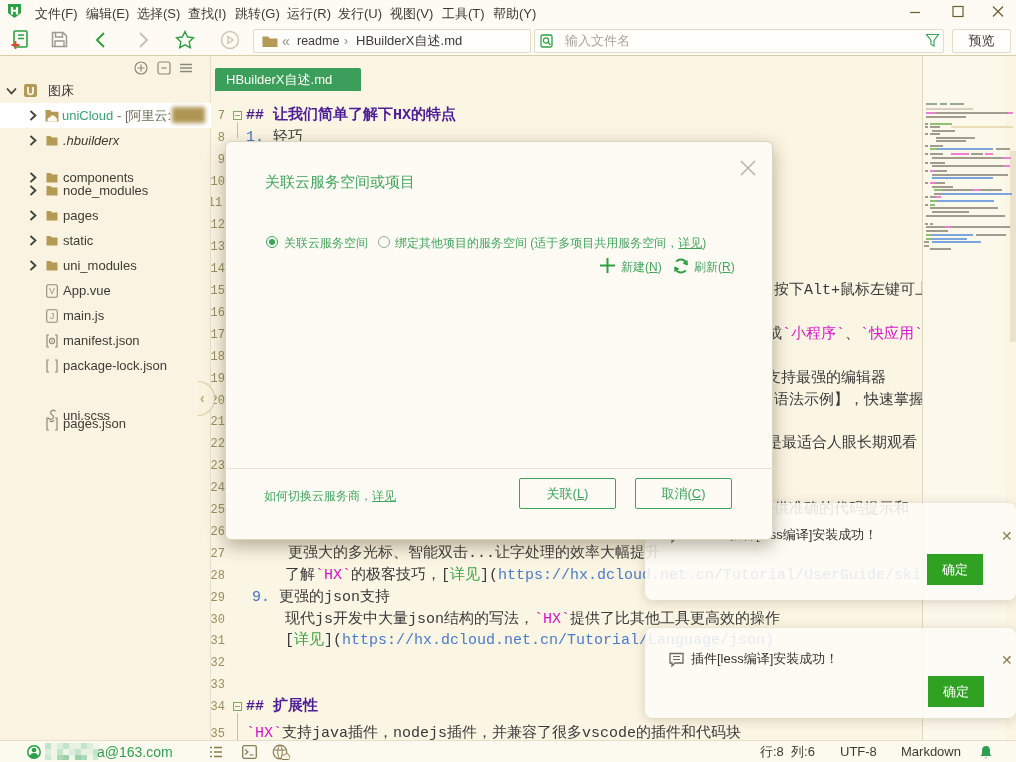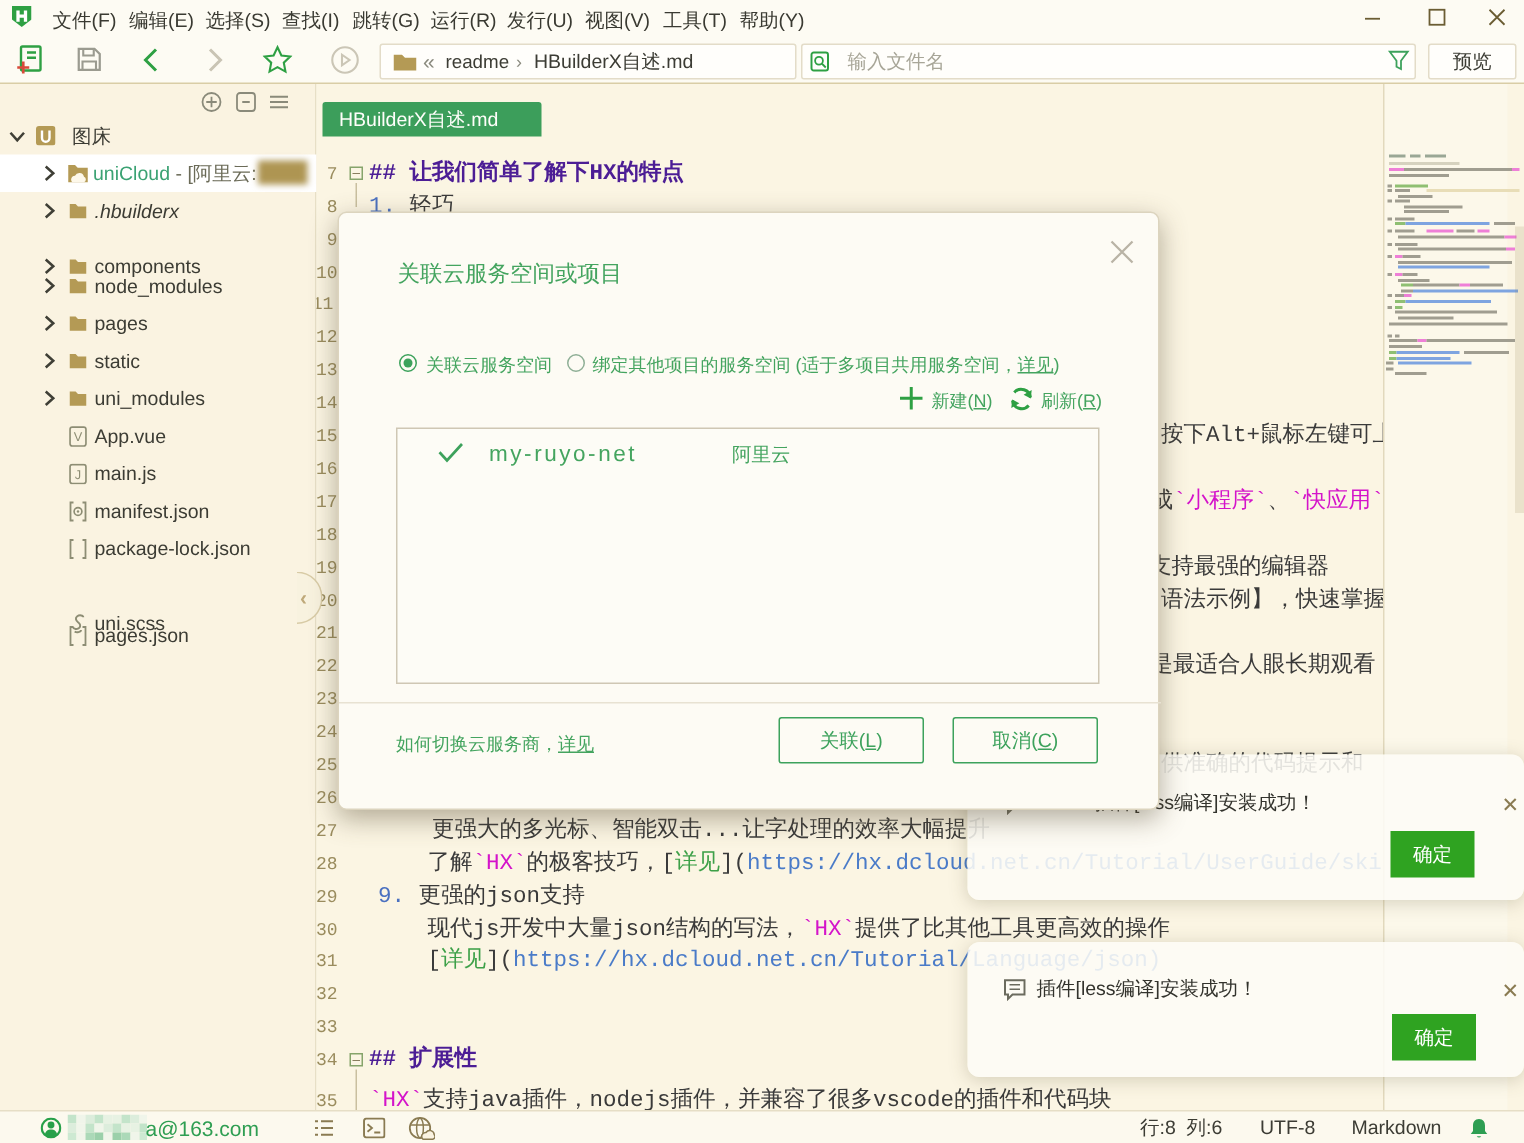--- a/index.html
+++ b/index.html
@@ -432,27 +432,20 @@
       <path d="M8.5 1 V16 M1 8.5 H16" stroke="#2ea043" stroke-width="2"></path>
     </svg>
   <span class="g" style="position:absolute;left:395px;top:117px">新建(<u>N</u>)</span>
   <svg style="position:absolute;left:447px;top:116px" width="16" height="16" viewBox="0 0 16 16">
       <path d="M14 7 A6.2 6.2 0 0 0 3.2 3.6 M2 9 A6.2 6.2 0 0 0 12.8 12.4" fill="none" stroke="#2ea043" stroke-width="2"></path>
       <path d="M14.8 2 L14.2 7.6 L9.4 5.2 Z" fill="#2ea043"></path>
       <path d="M1.2 14 L1.8 8.4 L6.6 10.8 Z" fill="#2ea043"></path>
     </svg>
   <span class="g" style="position:absolute;left:468px;top:117px">刷新(<u>R</u>)</span>
 
-  <div style="position:absolute;left:38px;top:143px;width:469px;height:171px;background:#fdfcf6;border:1px solid #cfc7b4">
-    <svg style="position:absolute;left:26px;top:8px" width="19" height="15" viewBox="0 0 19 15">
-        <path d="M2 7.5 L7 13 L17 2" fill="none" stroke="#3da25c" stroke-width="1.8"></path>
-      </svg>
-    <span class="g" style="position:absolute;left:61px;top:8px;font-size:15px;letter-spacing:1.7px">my-ruyo-net</span>
-    <span class="g" style="position:absolute;left:223px;top:8px;font-size:13px">阿里云</span>
-  </div>
   <div style="position:absolute;left:0px;top:326px;width:548px;height:1px;background:#e8e2d2"></div>
   <span class="g" style="position:absolute;left:38px;top:347px;line-height:14px">如何切换云服务商，<u>详见</u></span>
   <div class="dbtn" style="left:293px;top:336px">关联(<u>L</u>)</div>
   <div class="dbtn" style="left:409px;top:336px">取消(<u>C</u>)</div>
 </div>
 
 <div id="statusbar" class="abs">
   <svg class="abs" style="left:27px;top:4px" width="14" height="14" viewBox="0 0 14 14">
       <circle cx="7" cy="7" r="6.2" fill="none" stroke="#27a049" stroke-width="1.5"></circle>
       <circle cx="7" cy="5" r="2.3" fill="#27a049"></circle>

